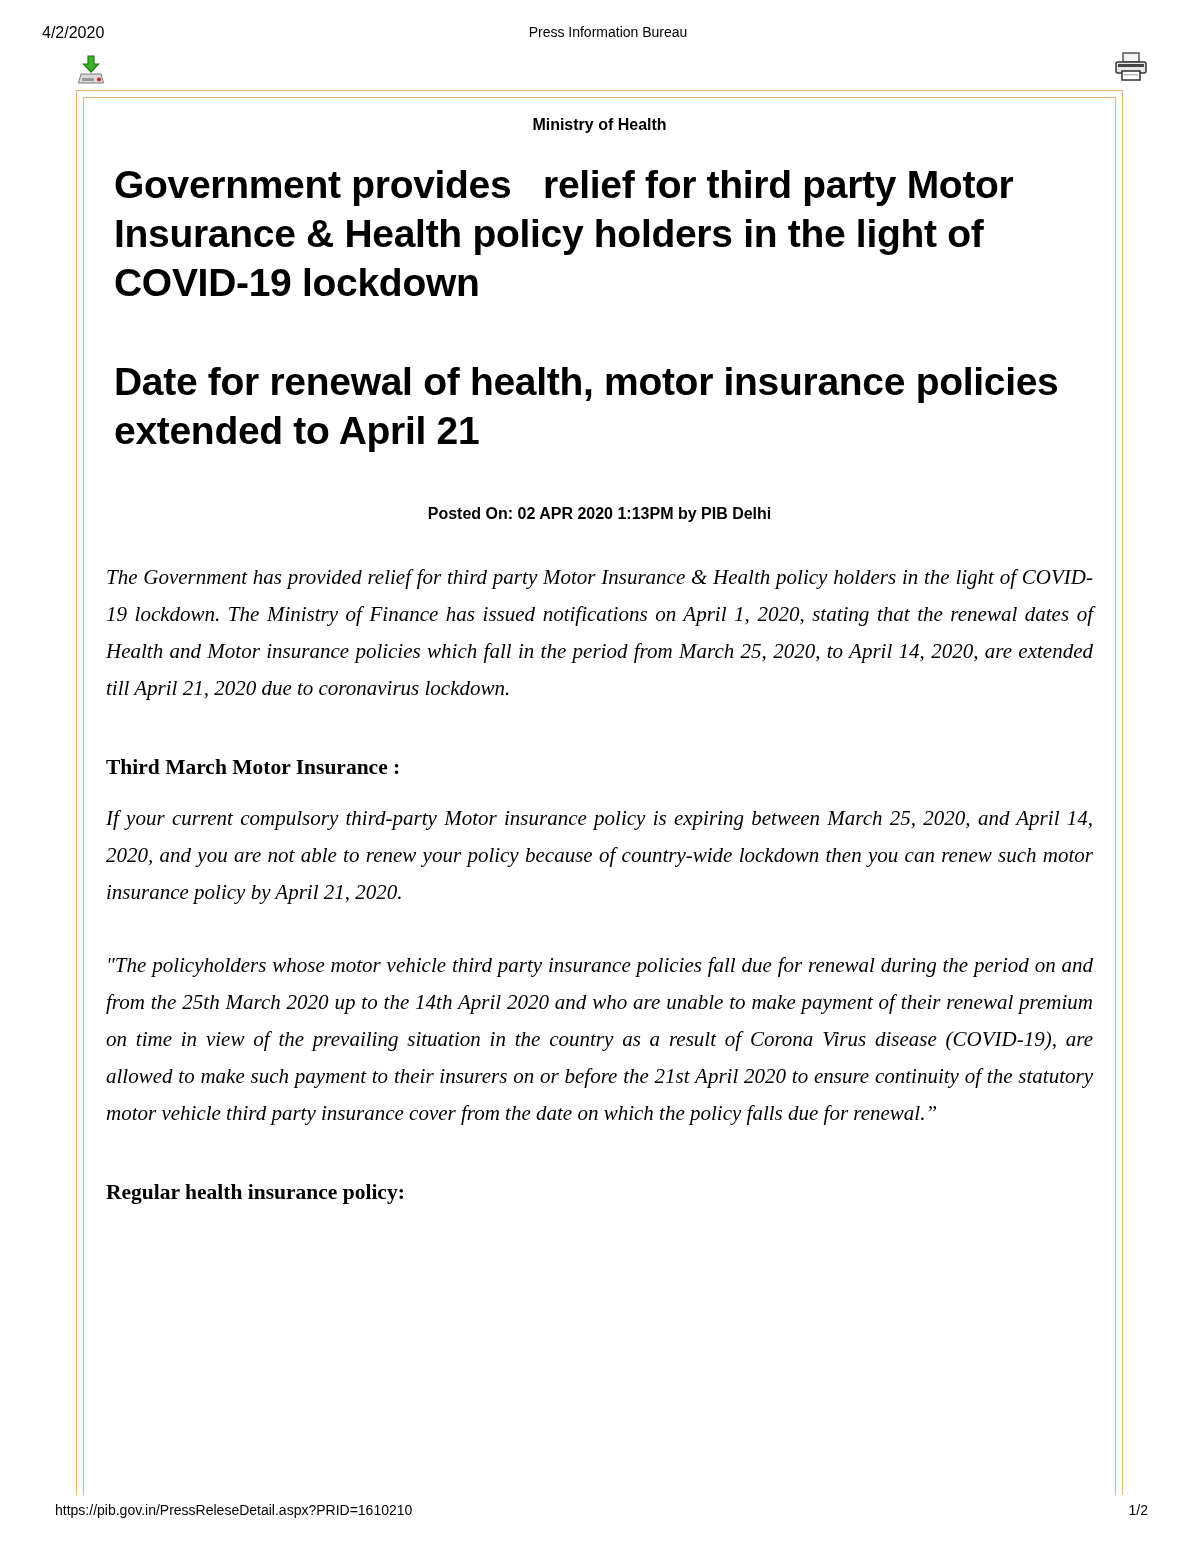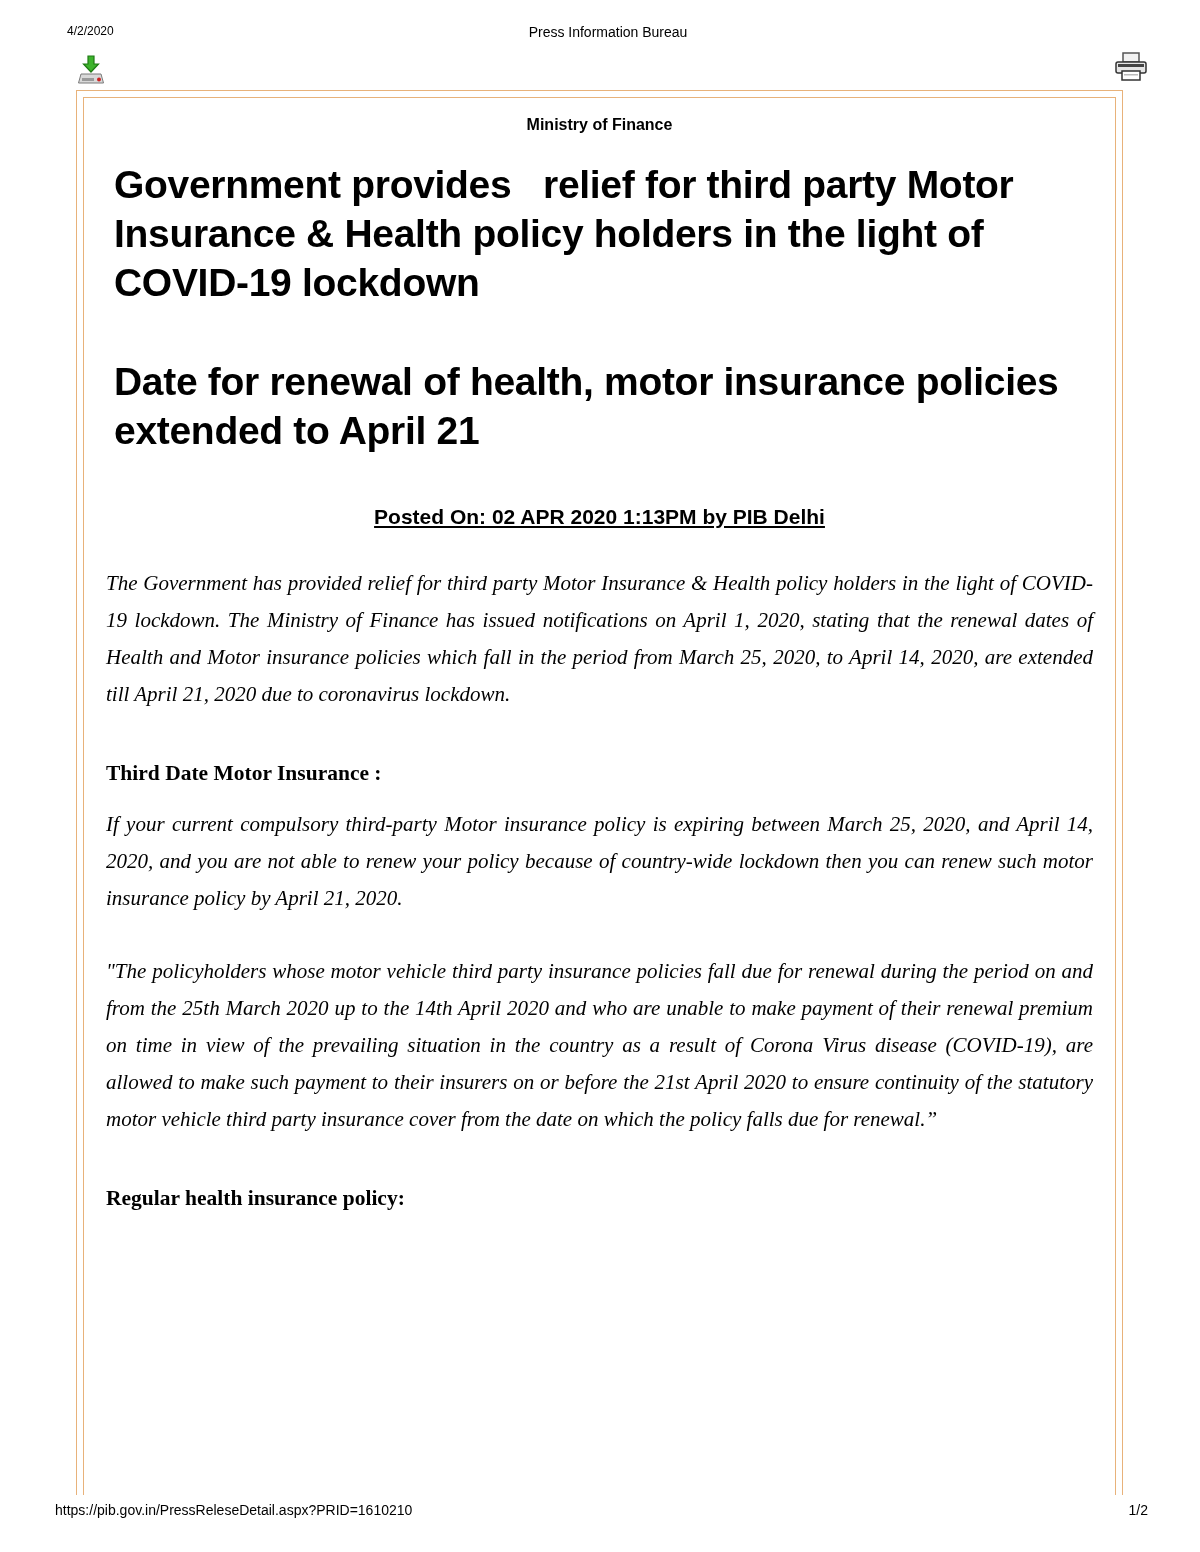--- a/index.html
+++ b/index.html
@@ -1,21 +1,21 @@
 <!DOCTYPE html>
 <html><head>
 <meta charset="utf-8">
 <style>
   * { margin: 0; padding: 0; box-sizing: border-box; }
   html, body { width: 1200px; height: 1552px; background: #ffffff; overflow: hidden; position: relative; }
   body { font-family: "Liberation Sans", sans-serif; color: #000; }
 
   .browser-date {
-    position: absolute; left: 67px; top: 24px;
-    font-size: 12px; color: #000; text-align: right;
+    position: absolute; left: 42px; top: 24px;
+    font-size: 16px; color: #000; text-align: right;
   }
   .browser-title {
     position: absolute; left: 16px; right: 0; top: 24px;
     text-align: center; font-size: 14px; color: #000;
   }
   .download-icon { position: absolute; left: 77px; top: 54px; cursor: pointer; }
   .print-icon { position: absolute; right: 52px; top: 52px; cursor: pointer; }
 
   .frame {
     position: absolute; left: 76px; top: 90px;
@@ -42,23 +42,22 @@
     white-space: pre-wrap;
   }
   .subheadline {
     margin: 50px 8px 0 8px; text-align: left;
     font-family: "Liberation Sans", sans-serif;
     font-size: 39px; line-height: 49px; font-weight: bold;
     letter-spacing: -0.3px;
   }
   .posted-on {
     margin-top: 50px; text-align: center;
-    font-size: 21px; font-weight: bold;
+    font-size: 16px; font-weight: bold;
     font-family: "Liberation Sans", sans-serif;
-    text-decoration: underline;
   }
 
   .doc-body { margin-top: 36px; }
   .doc-body p {
     font-family: "Liberation Serif", serif;
     font-size: 21px; line-height: 37px;
     text-align: justify;
     margin: 0 0 36px 0;
     color: #000;
     font-style: italic;
@@ -99,31 +98,31 @@
     <rect x="2" y="10" width="30" height="11" rx="2" fill="#E6E6E6" stroke="#333333" stroke-width="1.5"></rect>
     <rect x="4" y="12" width="26" height="3" fill="#444444"></rect>
     <rect x="8" y="19" width="18" height="9" fill="#FFFFFF" stroke="#333333" stroke-width="1.5"></rect>
     <rect x="10" y="22" width="14" height="1.5" fill="#BBBBBB"></rect>
   </svg>
 </div>
 
 <div class="frame">
   <div class="frame-inner">
 
-    <div class="ministry">Ministry of Finance</div>
+    <div class="ministry">Ministry of Health</div>
 
     <h1 class="headline">Government provides   relief for third party Motor Insurance &amp; Health policy holders in the light of COVID-19 lockdown</h1>
 
     <h2 class="subheadline">Date for renewal of health, motor insurance policies extended to April 21</h2>
 
     <div class="posted-on">Posted On: 02 APR 2020 1:13PM by PIB Delhi</div>
 
     <div class="doc-body">
       <p>The Government has provided relief for third party Motor Insurance &amp; Health policy holders in the light of COVID-19 lockdown. The Ministry of Finance has issued notifications on April 1, 2020, stating that the renewal dates of Health and Motor insurance policies which fall in the period from March 25, 2020, to April 14, 2020, are extended till April 21, 2020 due to coronavirus lockdown.</p>
-      <h3>Third Date Motor Insurance :</h3>
+      <h3>Third March Motor Insurance :</h3>
       <p>If your current compulsory third-party Motor insurance policy is expiring between March 25, 2020, and April 14, 2020, and you are not able to renew your policy because of country-wide lockdown then you can renew such motor insurance policy by April 21, 2020.</p>
       <p>"The policyholders whose motor vehicle third party insurance policies fall due for renewal during the period on and from the 25th March 2020 up to the 14th April 2020 and who are unable to make payment of their renewal premium on time in view of the prevailing situation in the country as a result of Corona Virus disease (COVID-19), are allowed to make such payment to their insurers on or before the 21st April 2020 to ensure continuity of the statutory motor vehicle third party insurance cover from the date on which the policy falls due for renewal.”</p>
       <h3>Regular health insurance policy:</h3>
     </div>
 
   </div>
 </div>
 
 <div class="footer-url">https://pib.gov.in/PressReleseDetail.aspx?PRID=1610210</div>
 <div class="footer-page">1/2</div>

